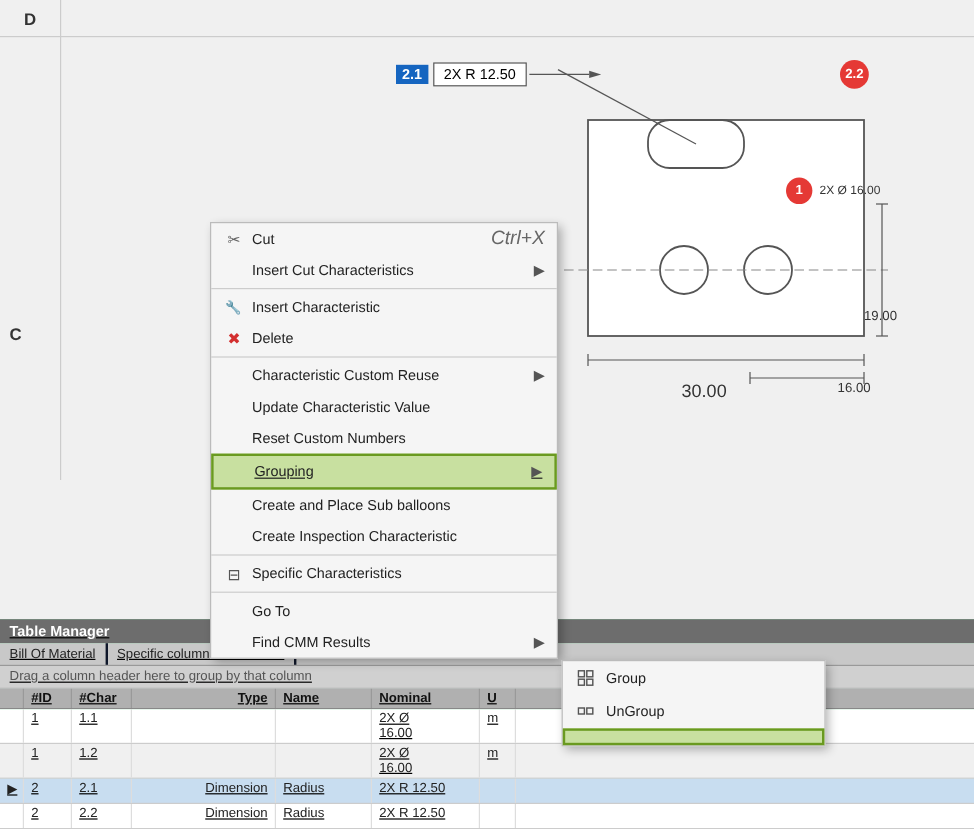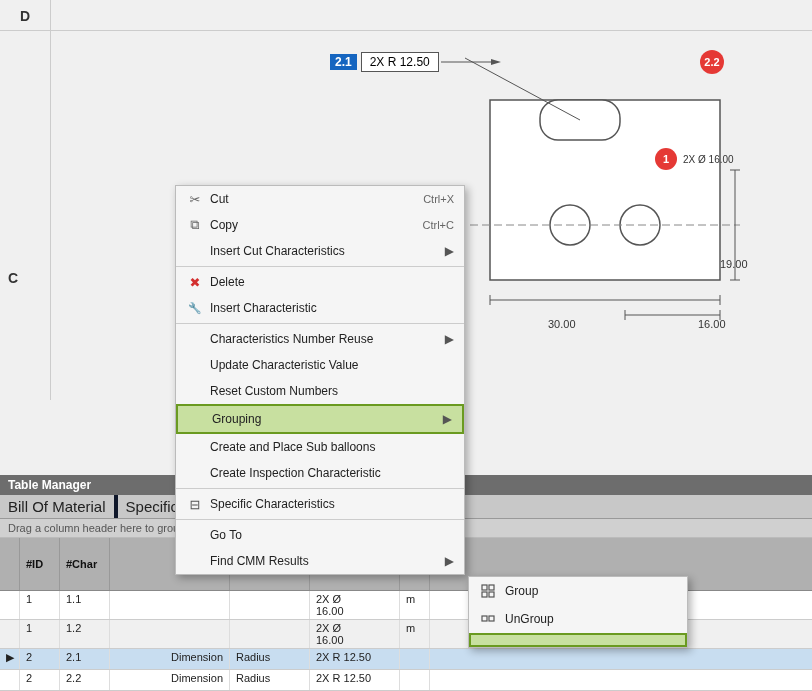--- a/index.html
+++ b/index.html
@@ -90,25 +90,27 @@
       align-items: center;
       padding: 4px 10px;
       cursor: pointer;
       color: #222;
       font-size: 12px;
       position: relative;
     }
     .menu-item.highlighted {
       background: #c8e0a0;
       border: 2px solid #6a9a20;
+      text-decoration: underline;
     }
     .menu-item .shortcut {
       margin-left: auto;
       color: #666;
-      font-size: 11px;
+      font-size: 16px;
+      font-style: italic;
     }
     .menu-item .arrow {
       margin-left: auto;
       color: #555;
     }
     .menu-separator {
       height: 1px;
       background: #ccc;
       margin: 2px 0;
     }
@@ -163,53 +165,54 @@
       justify-content: center;
     }
 
     
     .table-manager {
       position: absolute;
       bottom: 0;
       left: 0;
       width: 812px;
       background: #86efac;
+      text-decoration: underline;
     }
     .table-header-bar {
       background: #6d6d6d;
       color: white;
       padding: 3px 8px;
       font-size: 12px;
       font-weight: bold;
     }
     .table-subheader {
       display: flex;
       background: #c8c8c8;
       border-bottom: 1px solid #999;
     }
     .table-subheader-cell {
       padding: 3px 8px;
-      font-size: 15px;
-      border-right: 4px solid #0f172a;
+      font-size: 11px;
+      border-right: 2px solid #0f172a;
       color: #222;
     }
     .table-drag-row {
       background: #d0d0d0;
       padding: 3px 8px;
       font-size: 11px;
       color: #555;
       border-bottom: 1px solid #bbb;
     }
     .table-col-headers {
       display: flex;
       background: #b0b0b0;
       border-bottom: 1px solid #888;
     }
     .table-col-header {
-      padding: 20px 6px;
+      padding: 2px 6px;
       font-size: 11px;
       font-weight: bold;
       color: #111;
       border-right: 1px solid #999;
     }
     .table-row {
       display: flex;
       border-bottom: 1px solid #ccc;
       background: white;
     }
@@ -281,59 +284,54 @@
 
   <div class="badge badge-red" style="top:50px;left:700px;">2.2</div>
 
   <div style="position:absolute;top:148px;left:655px;display:flex;align-items:center;">
     <div class="badge badge-red" style="position:relative;width:22px;height:22px;font-size:11px;">1</div>
     <div style="margin-left:6px;font-size:10px;color:#333;">2X Ø 16.00</div>
   </div>
 
   <div style="position:absolute;top:258px;left:720px;font-size:11px;color:#333;">19.00</div>
 
-  <div style="position:absolute;top:318px;left:548px;font-size:11px;color:#333;">30.00</div>
+  <div style="position:absolute;top:318px;left:568px;font-size:15px;color:#333;">30.00</div>
 
   <div style="position:absolute;top:318px;left:698px;font-size:11px;color:#333;">16.00</div>
 
   <div class="context-menu">
 
     <div class="menu-item">
       <span class="menu-icon menu-icon-cut"></span>
       <span>Cut</span>
       <span class="shortcut">Ctrl+X</span>
     </div>
 
-    <div class="menu-item">
-      <span class="menu-icon menu-icon-copy"></span>
-      <span>Copy</span>
-      <span class="shortcut">Ctrl+C</span>
-    </div>
 
     <div class="menu-item">
       <span class="menu-icon"></span>
       <span>Insert Cut Characteristics</span>
       <span class="arrow">▶</span>
     </div>
     <div class="menu-separator"></div>
 
     <div class="menu-item">
+      <span class="menu-icon menu-icon-insert-char"></span>
+      <span>Insert Characteristic</span>
+    </div>
+
+    <div class="menu-item">
       <span class="menu-icon menu-icon-delete"></span>
       <span>Delete</span>
     </div>
-
-    <div class="menu-item">
-      <span class="menu-icon menu-icon-insert-char"></span>
-      <span>Insert Characteristic</span>
-    </div>
     <div class="menu-separator"></div>
 
     <div class="menu-item">
       <span class="menu-icon"></span>
-      <span>Characteristics Number Reuse</span>
+      <span>Characteristic Custom Reuse</span>
       <span class="arrow">▶</span>
     </div>
 
     <div class="menu-item">
       <span class="menu-icon"></span>
       <span>Update Characteristic Value</span>
     </div>
 
     <div class="menu-item">
       <span class="menu-icon"></span>

